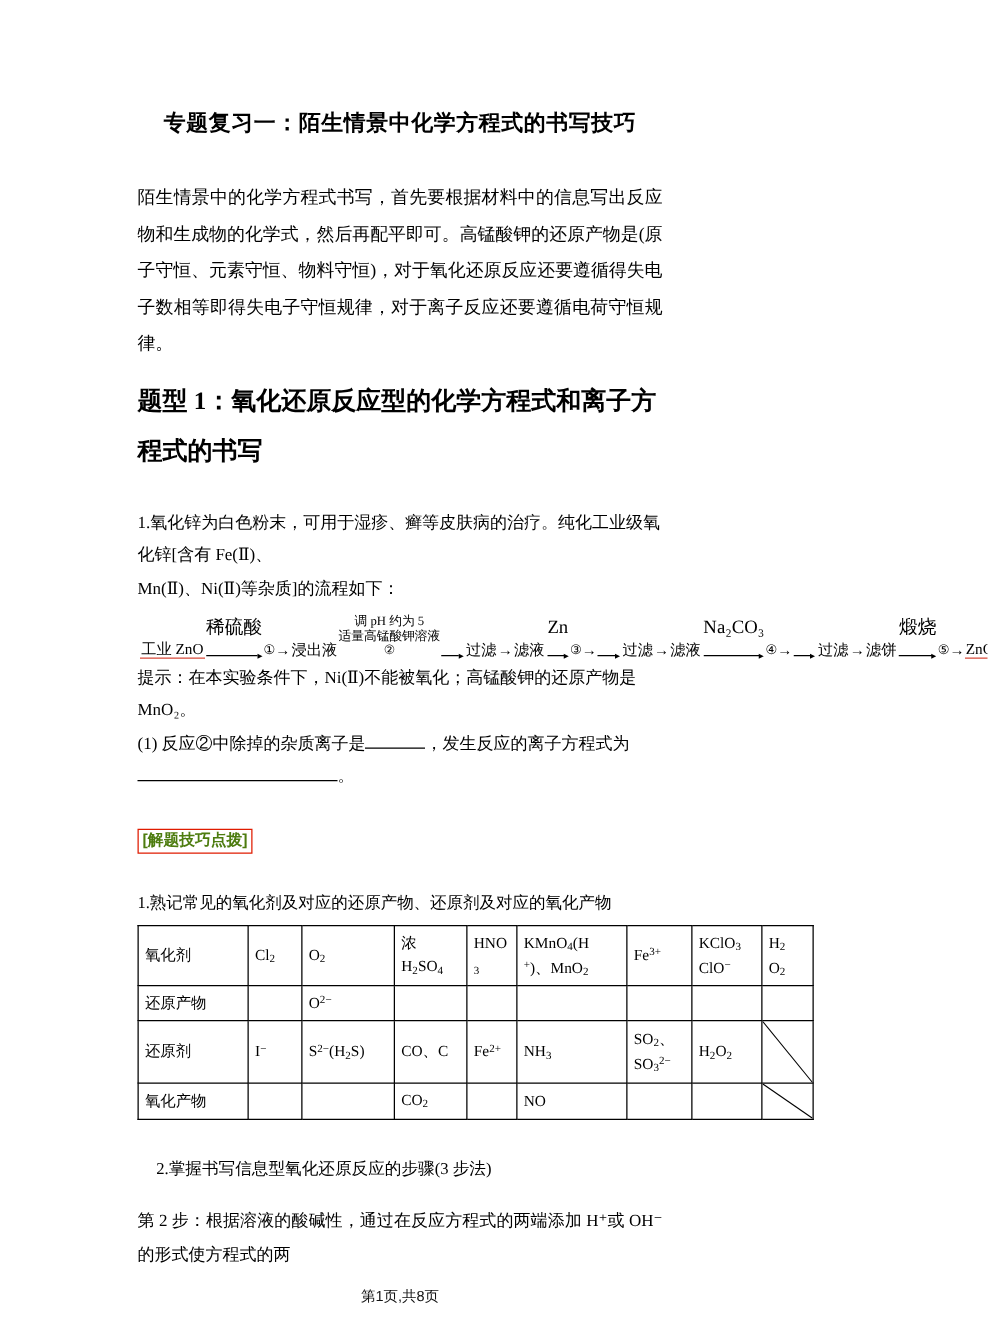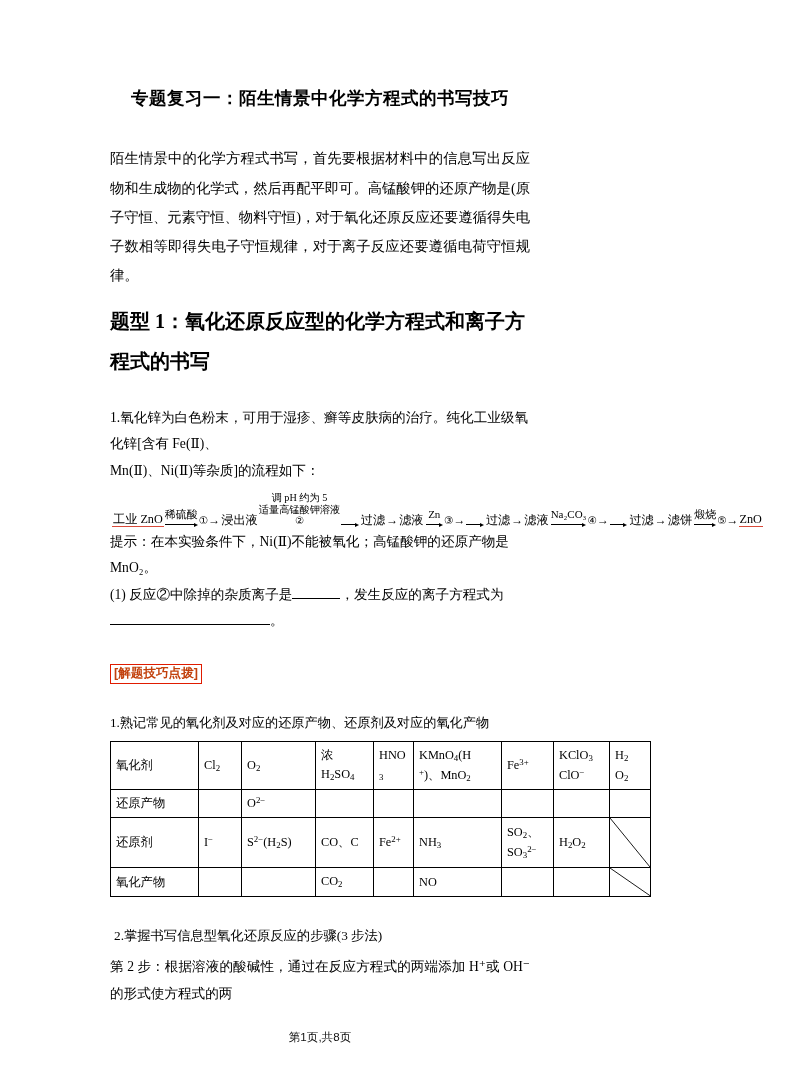--- a/index.html
+++ b/index.html
@@ -76,24 +76,24 @@
   }
   .arrow {
     display: inline-flex;
     flex-direction: column;
     align-items: center;
     justify-content: flex-end;
     padding: 0 1px;
     position: relative;
   }
   .arrow .top {
-    font-size: 11px;
+    font-size: 15px;
     line-height: 1.12;
     white-space: nowrap;
-    margin-bottom: 2px;
+    margin-bottom: 12px;
     font-family: Liberation Serif, serif;
   }
   .arrow .bar {
     display: flex;
     align-items: center;
     width: 100%;
   }
   .arrow .bar .line {
     flex: 1 1 auto;
     height: 1px;
@@ -121,21 +121,21 @@
     align-items: center;
     line-height: 1.12;
   }
   .stack .s-top { font-size: 10.2px; white-space: nowrap; }
   .stack .s-bot { font-size: 10.2px; white-space: nowrap; }
   
   .tip-wrap { margin-top: 28px; }
   .tip-badge {
     display: inline-block;
     border: 1.3px solid #e01b00;
-    color: #c2410c;
+    color: #4d7c0f;
     font-size: 12.6px;
     font-weight: bold;
     padding: 0px 3px 1px 3px;
     line-height: 1.35;
     font-family: "Liberation Sans", sans-serif;
   }
   .tip-body {
     font-size: 13.6px;
     line-height: 2.0;
     margin-top: 9px;
@@ -175,21 +175,21 @@
     top: 0; left: 0;
     width: 100%;
     height: 100%;
     display: block;
   }
   
   .steps { margin-top: 26px; }
   .step-title {
     font-size: 13.3px;
     line-height: 1.95;
-    margin: 4px;
+    margin: 15px;
   }
   .step-para {
     font-size: 13.6px;
     line-height: 2.0;
     margin: 0;
     text-align: justify;
     text-justify: inter-ideograph;
   }
   
   .footer {

